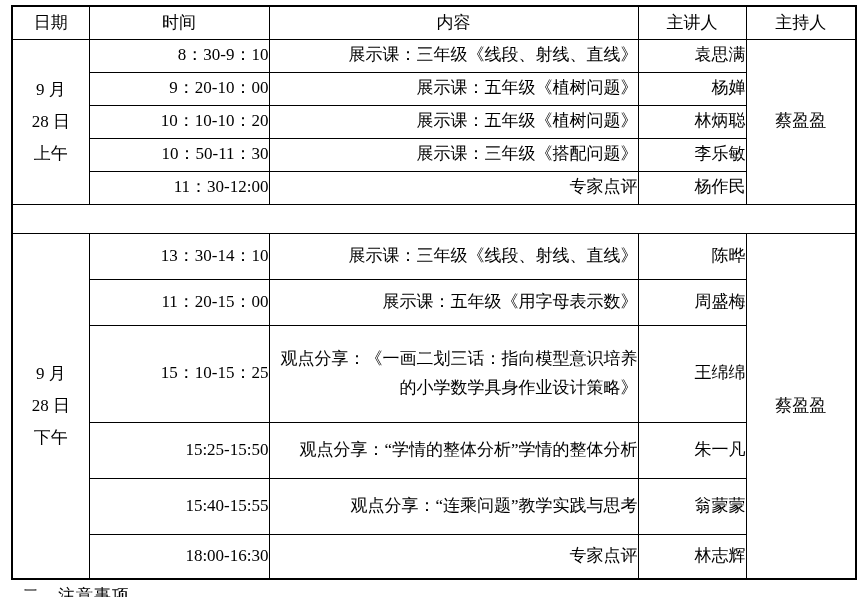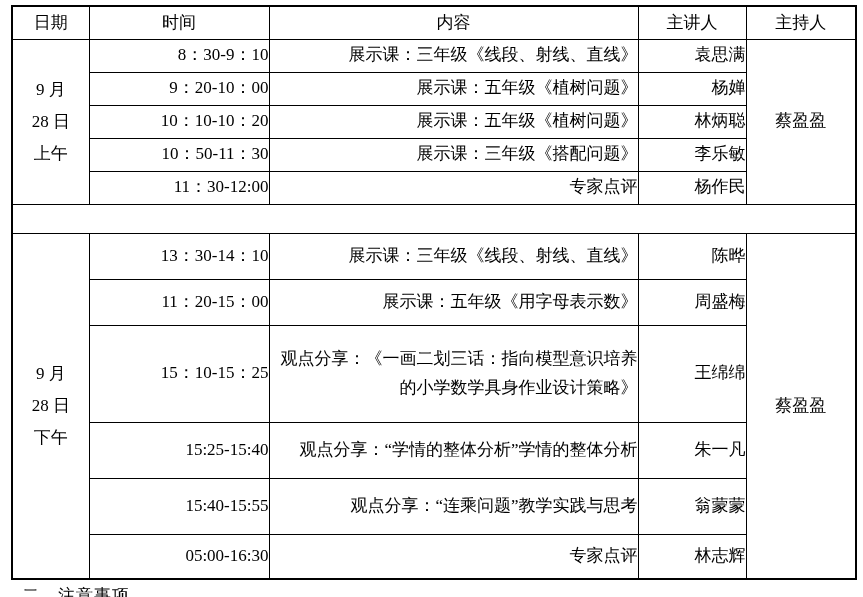--- a/index.html
+++ b/index.html
@@ -128,31 +128,31 @@
       <td class="c-left">11：20-15：00</td>
       <td class="c-left">展示课：五年级《用字母表示数》</td>
       <td class="c-left">周盛梅</td>
     </tr>
     <tr class="h97">
       <td class="c-left">15：10-15：25</td>
       <td class="c-left">观点分享：《一画二划三话：指向模型意识培养的小学数学具身作业设计策略》</td>
       <td class="c-left">王绵绵</td>
     </tr>
     <tr class="h56">
-      <td class="c-left">15:25-15:40</td>
+      <td class="c-left">15:25-15:50</td>
       <td class="c-left">观点分享：“学情的整体分析”学情的整体分析</td>
       <td class="c-left">朱一凡</td>
     </tr>
     <tr class="h56">
       <td class="c-left">15:40-15:55</td>
       <td class="c-left">观点分享：“连乘问题”教学实践与思考</td>
       <td class="c-left">翁蒙蒙</td>
     </tr>
     <tr class="h45">
-      <td class="c-left">05:00-16:30</td>
+      <td class="c-left">18:00-16:30</td>
       <td class="c-left">专家点评</td>
       <td class="c-left">林志辉</td>
     </tr>
   </tbody>
     </table>
 
   <div id="footer-note">二、注意事项</div>
 
 </div>
 

